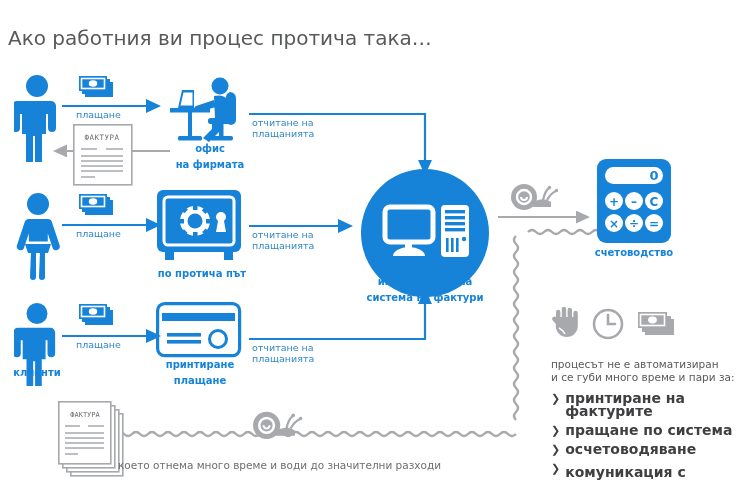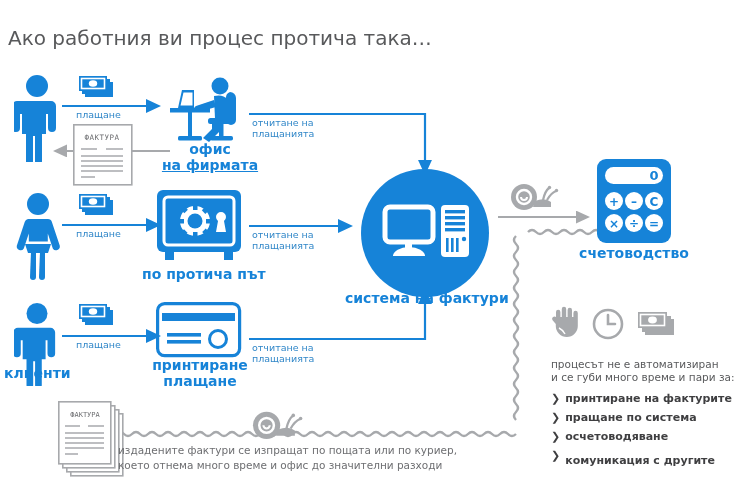--- a/index.html
+++ b/index.html
@@ -20,21 +20,21 @@
     color:#58595b;
     font-family:"DejaVu Sans", sans-serif;
     letter-spacing:0px;
     white-space:nowrap;
   }
 
   
   .blue-label{
     color:#1683d8;
     font-weight:bold;
-    font-size:14px;
+    font-size:10px;
     text-align:center;
     line-height:14px;
     white-space:nowrap;
   }
   .small-blue{
     color:#2f86c8;
     font-size:9.5px;
     line-height:11px;
     white-space:nowrap;
   }
@@ -67,21 +67,21 @@
   }
   .bullet-chev{
     color:#3f3f41;
     font-weight:bold;
     font-size:11px;
     line-height:13px;
   }
   .bullet-text{
     color:#3f3f41;
     font-weight:bold;
-    font-size:11px;
+    font-size:14px;
     line-height:13px;
   }
 </style>
 </head>
 <body>
 
 <div class="canvas">
 
   <div class="abs title">Ако работния ви процес протича така…</div>
 
@@ -182,21 +182,21 @@
 
       <rect x="40" y="42" width="26" height="6" rx="2.5" fill="#1683d8"></rect>
 
       <path d="M44,44 l0,9 l-9,9 l6,4 l12,-12 l0,-10 z" fill="#1683d8"></path>
 
       <rect x="51" y="48" width="4.5" height="12" fill="#1683d8"></rect>
       <rect x="42" y="60" width="23" height="4.5" rx="1.8" fill="#1683d8"></rect>
     </svg>
   </div>
   <div class="abs blue-label" style="left:158px;top:128px;width:104px;">офис</div>
-  <div class="abs blue-label" style="left:152px;top:144px;width:116px;text-decoration:underline;">на фирмата</div>
+  <div class="abs blue-label" style="left:152px;top:144px;width:116px;">на фирмата</div>
 
   <div class="abs small-blue" style="left:252px;top:103px;">отчитане на</div>
   <div class="abs small-blue" style="left:252px;top:114px;">плащанията</div>
 
   <div class="abs" style="left:14px;top:178px;">
     <svg width="48" height="88" viewBox="0 0 48 88">
       <circle cx="24" cy="12" r="11" fill="#1683d8"></circle>
       <path d="M14,27 h20 a4,4 0 0 1 3.8,2.8 l8,24 a3.8,3.8 0 0 1 -7,2.6 l-5,-15 v8 h-19 v-8 l-5,15 a3.8,3.8 0 0 1 -7,-2.6 l8,-24 a4,4 0 0 1 3.2,-2.8 z" fill="#1683d8"></path>
       <path d="M11,52 h26 l-3,9 h-20 z" fill="#1683d8"></path>
       <path d="M17,60 h5 v25 a3,3 0 0 1 -6,0 z" fill="#1683d8"></path>
@@ -291,20 +291,21 @@
         <rect x="84" y="47" width="20" height="3.4"></rect>
         <rect x="84" y="53" width="20" height="3.4"></rect>
         <rect x="84" y="59" width="20" height="3.4"></rect>
         <rect x="85" y="69" width="2.6" height="14"></rect>
         <rect x="90" y="69" width="2.6" height="14"></rect>
         <rect x="95" y="69" width="2.6" height="14"></rect>
         <circle cx="103" cy="70" r="2.2"></circle>
       </g>
     </svg>
   </div>
+  <div class="abs blue-label" style="left:355px;top:261px;width:140px;">информационна</div>
   <div class="abs blue-label" style="left:345px;top:277px;width:160px;">система на фактури</div>
 
   <div class="abs" style="left:505px;top:155px;">
     <svg width="56" height="42" viewBox="0 0 56 42">
       <path d="M6,28 a13,13 0 1 1 26,0 a13,13 0 1 1 -26,0 z" fill="#a7a9ac"></path>
       <path d="M19,28 m-7,0 a7,7 0 1 0 14,0 a7,7 0 1 0 -14,0" fill="none" stroke="#ffffff" stroke-width="2.4"></path>
       <path d="M19,28 m-3,0 a3,3 0 1 0 6,0" fill="none" stroke="#ffffff" stroke-width="2"></path>
       <path d="M30,32 q10,-4 16,1 l0,5 l-18,0 z" fill="#a7a9ac"></path>
       <path d="M2,38 h46" stroke="#a7a9ac" stroke-width="0" fill="none"></path>
       <path d="M38,31 q2,-9 6,-12" fill="none" stroke="#a7a9ac" stroke-width="2.2"></path>
@@ -364,22 +365,21 @@
       <path d="M19,28 m-7,0 a7,7 0 1 0 14,0 a7,7 0 1 0 -14,0" fill="none" stroke="#ffffff" stroke-width="2.4"></path>
       <path d="M19,28 m-3,0 a3,3 0 1 0 6,0" fill="none" stroke="#ffffff" stroke-width="2"></path>
       <path d="M30,32 q10,-4 16,1 l0,5 l-18,0 z" fill="#a7a9ac"></path>
       <path d="M38,31 q2,-9 6,-12" fill="none" stroke="#a7a9ac" stroke-width="2.2"></path>
       <path d="M42,31 q4,-7 9,-9" fill="none" stroke="#a7a9ac" stroke-width="2.2"></path>
       <circle cx="44.5" cy="18.5" r="1.7" fill="#a7a9ac"></circle>
       <circle cx="51.5" cy="21.5" r="1.7" fill="#a7a9ac"></circle>
     </svg>
   </div>
 
-  <div class="abs gray-text" style="left:118px;top:429px;">издадените фактури се изпращат по пощата или по куриер,</div>
-  <div class="abs gray-text" style="left:118px;top:444px;">което отнема много време и офис до значителни разходи</div>
+  <div class="abs gray-text" style="left:118px;top:444px;">което отнема много време и води до значителни разходи</div>
 
   <div class="abs" style="left:551px;top:292px;">
     <svg width="30" height="34" viewBox="0 0 30 34">
       <path d="M5,12 v-6 a2.2,2.2 0 0 1 4.4,0 v5 h1.4 v-8 a2.2,2.2 0 0 1 4.4,0 v8 h1.4 v-7 a2.2,2.2 0 0 1 4.4,0 v7 h1.4 v-4 a2.2,2.2 0 0 1 4.4,0 v13 a11,11 0 0 1 -11,11 a11,11 0 0 1 -11,-11 v-2 l-3.4,-4 a2.4,2.4 0 0 1 3.6,-3 z" fill="#a7a9ac"></path>
       <path d="M8,22 q4,2 6,6" fill="none" stroke="#ffffff" stroke-width="1.4"></path>
     </svg>
   </div>
   <div class="abs" style="left:592px;top:294px;">
     <svg width="32" height="32" viewBox="0 0 32 32">
       <circle cx="16" cy="16" r="14" fill="none" stroke="#a7a9ac" stroke-width="2.6"></circle>

